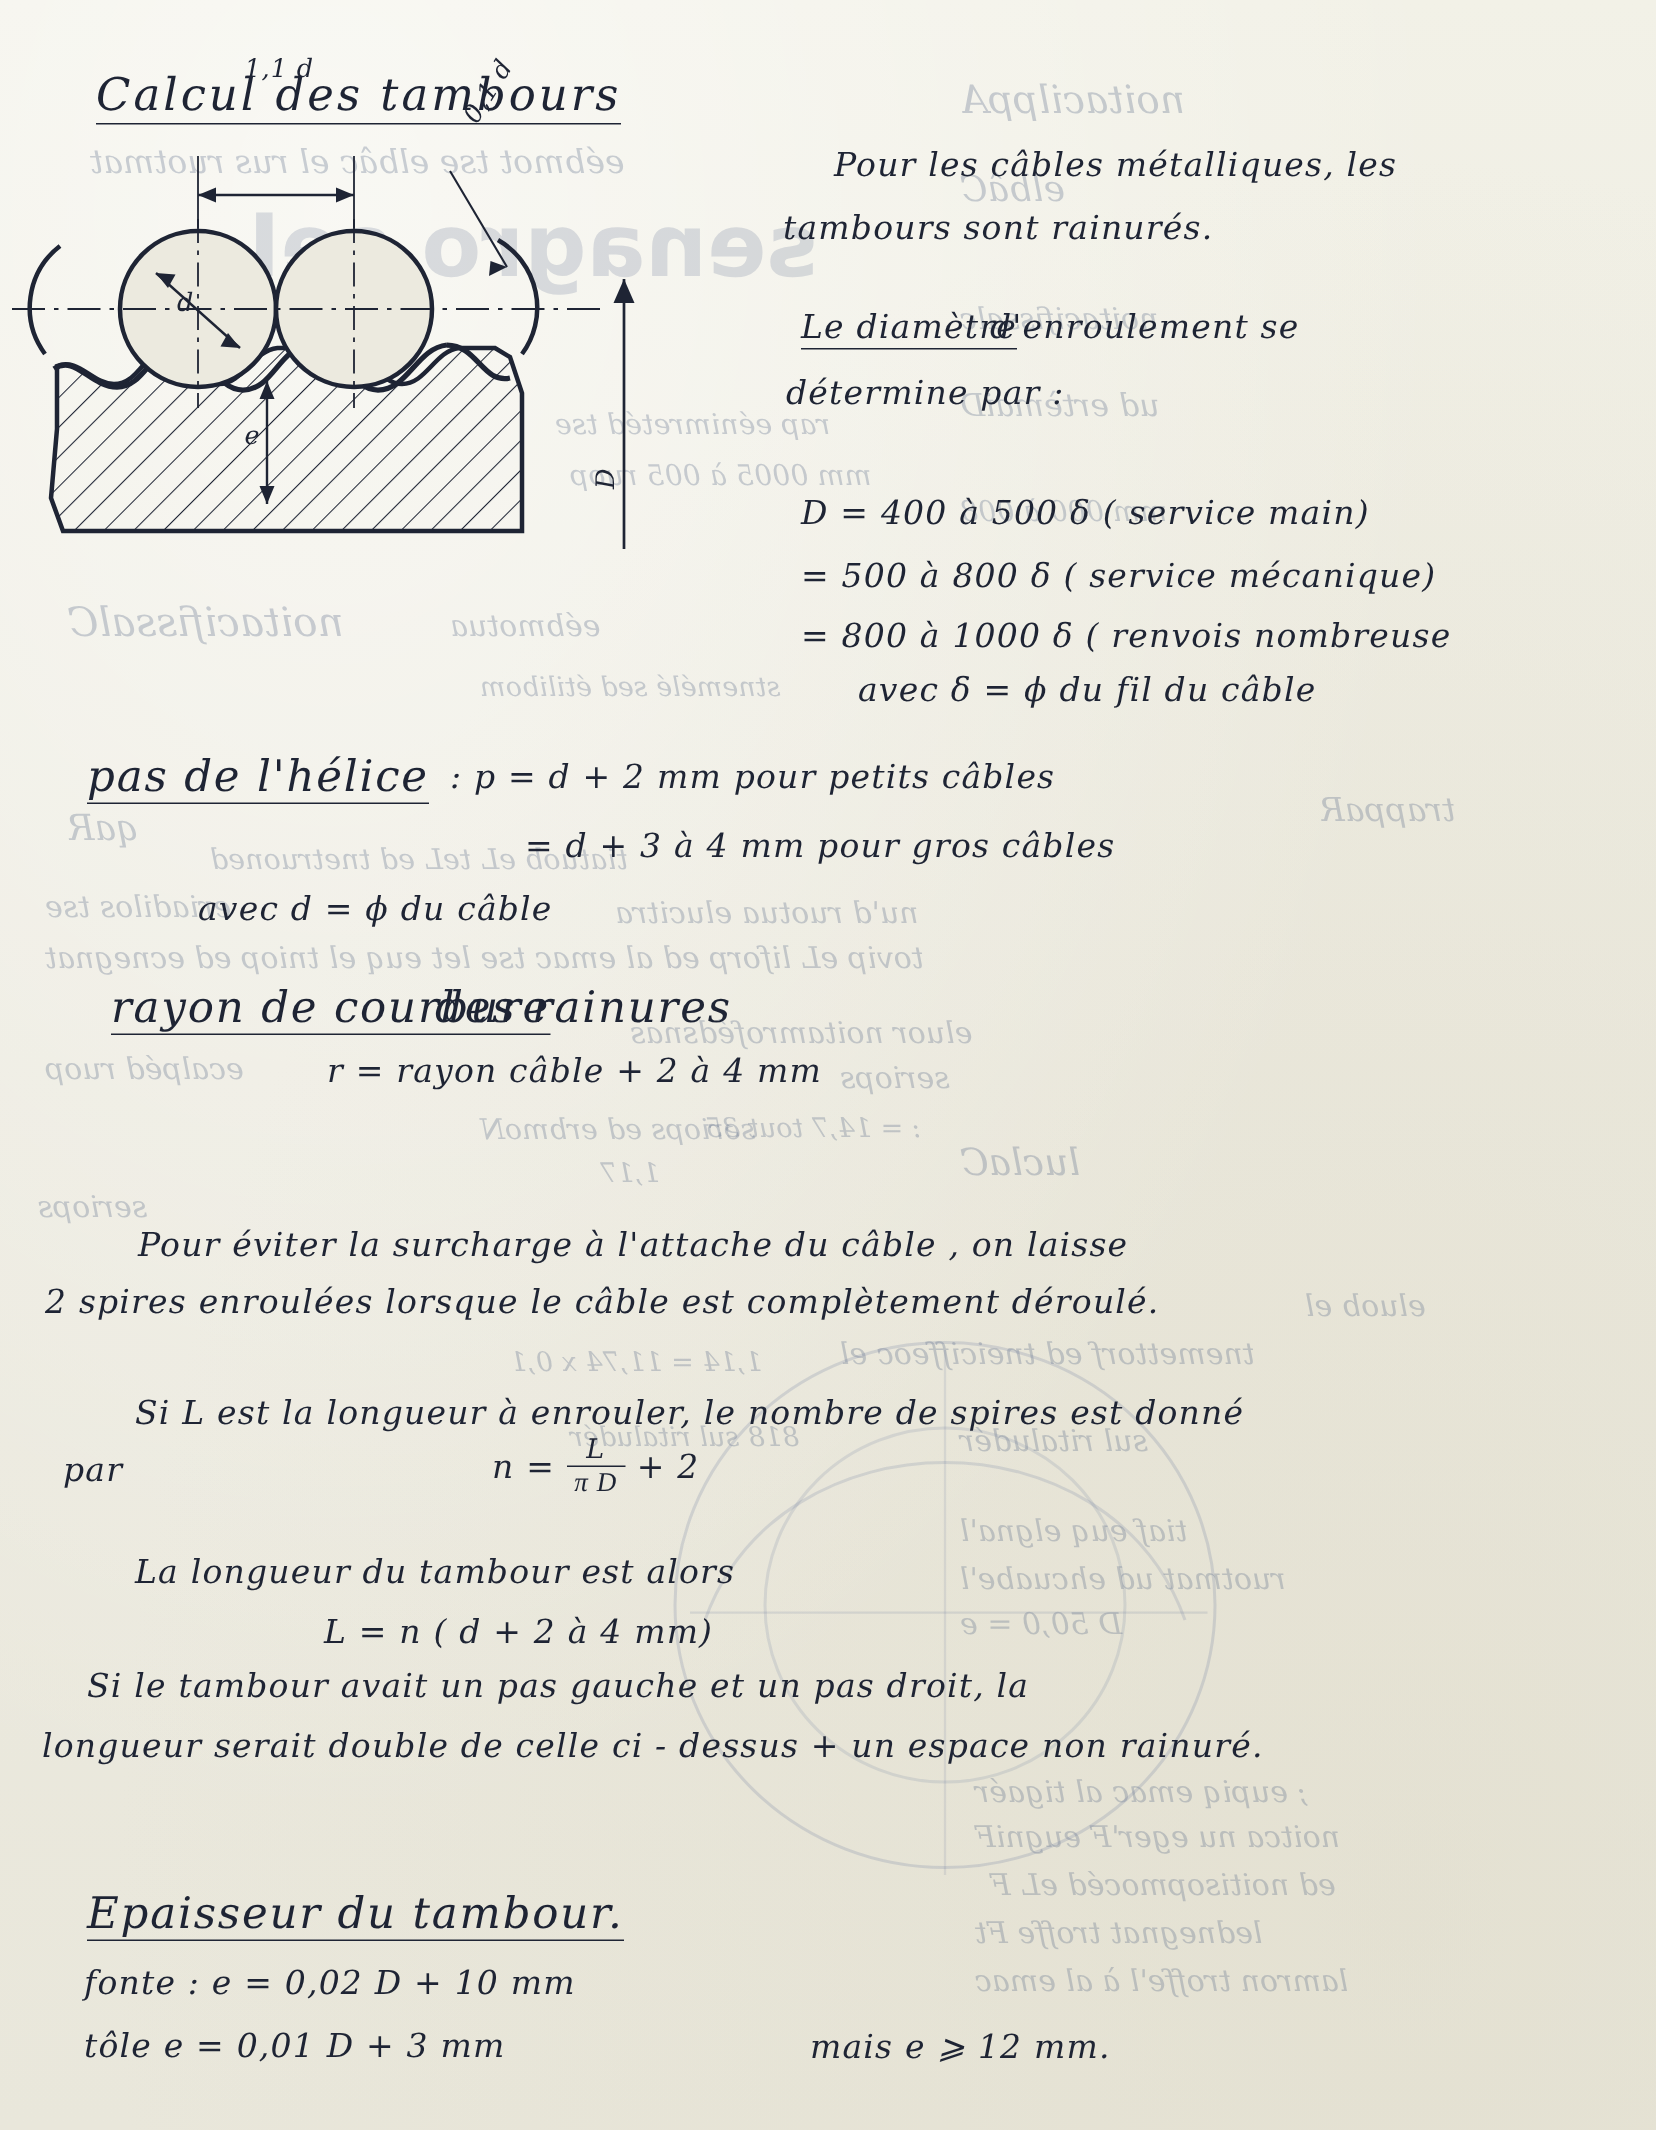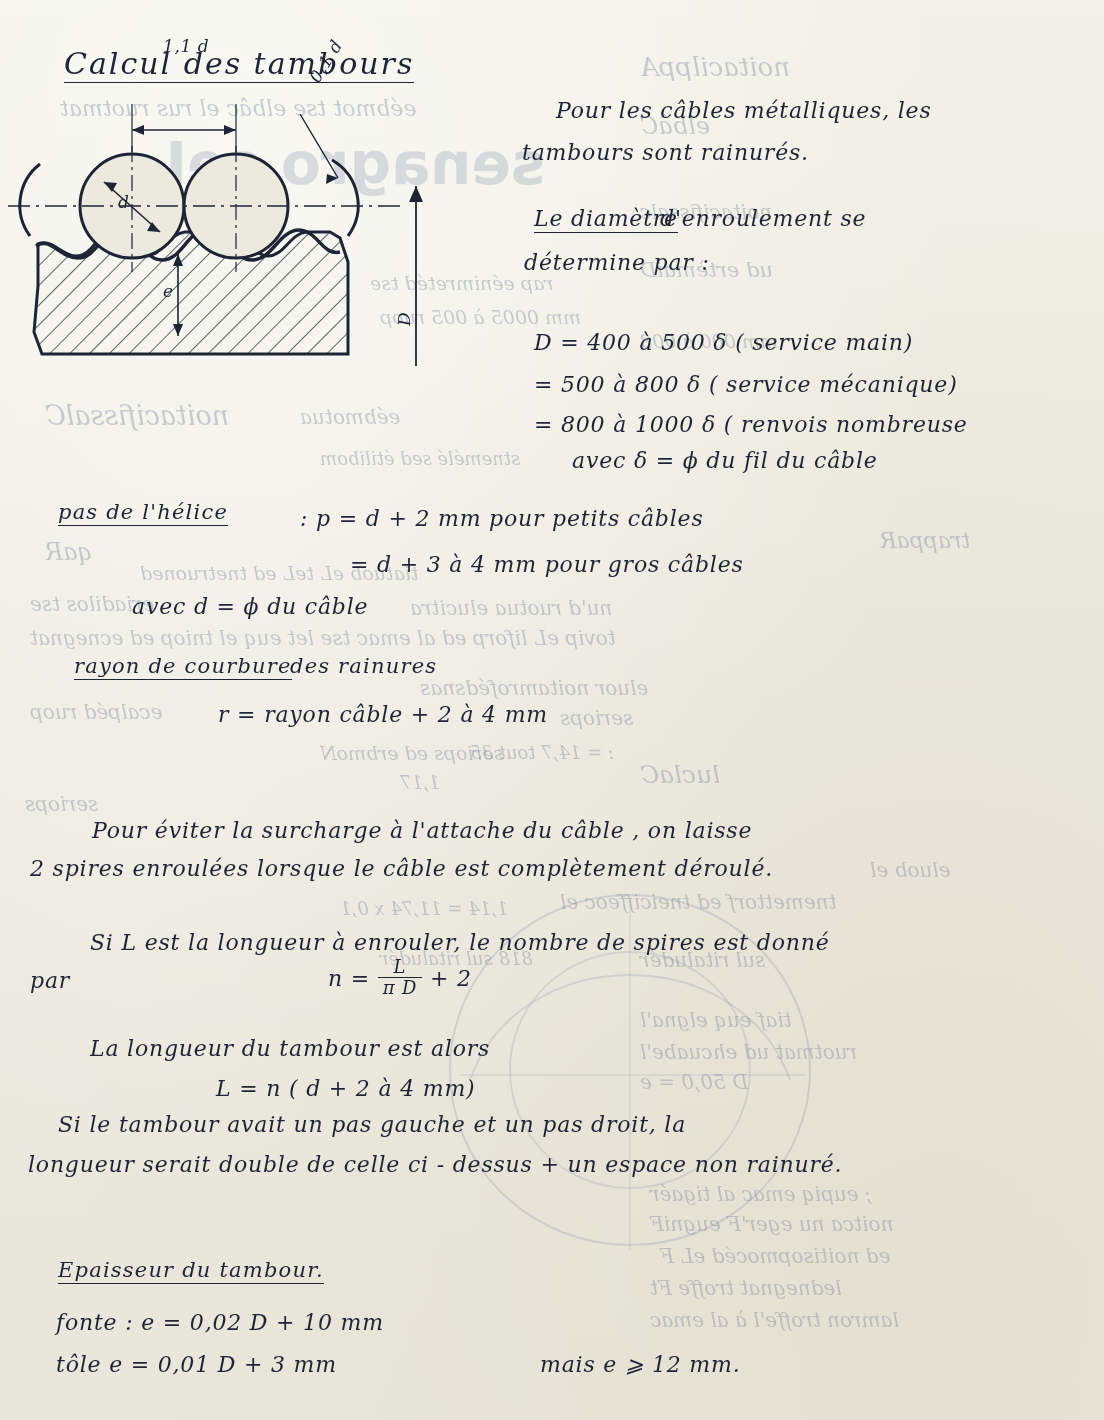--- a/index.html
+++ b/index.html
@@ -55,21 +55,21 @@
     font-style: italic;
     color: #1e2434;
     white-space: nowrap;
     letter-spacing: 0.6px;
   }
   .hw-title {
     font-size: 30px;
     letter-spacing: 2px;
   }
   .hw-head {
-    font-size: 21px;
+    font-size: 29px;
     letter-spacing: 1.2px;
   }
   .hw-body {
     font-size: 22px;
     letter-spacing: 0.8px;
   }
   .hw-dim {
     font-size: 17px;
   }
   .u {
@@ -81,21 +81,21 @@
   .frac {
     display: inline-block;
     text-align: center;
     vertical-align: middle;
     line-height: 1.05;
     font-size: 18px;
     position: relative;
     top: -2px;
   }
   .frac .num { display: block; padding: 0 5px; }
-  .frac .den { display: block; border-top: 1.5px solid #1e2434; padding: 1px 5px 0; }
+  .frac .den { display: block; border-top: 1.5px solid #1e2434; padding: 1px 5px 0; font-family: Liberation Serif, serif; }
 
   
   #drawing { position: absolute; left: 0; top: 86px; width: 430px; height: 300px; }
   svg { overflow: visible; }
 </style>
 </head>
 <body>
 
 <div id="page">
   <div id="paper-tint"></div>
@@ -224,21 +224,21 @@
   <div class="hw hw-body" style="left:350px; top:552px;">= d + 3 à 4 mm pour gros câbles</div>
   <div class="hw hw-body" style="left:132px; top:594px;">avec      d = ϕ du  câble</div>
 
   <div class="hw hw-head u" style="left:58px; top:654px;margin-left:16px;">rayon de courbure</div>
   <div class="hw hw-head" style="left:290px; top:654px;">des rainures</div>
   <div class="hw hw-body" style="left:218px; top:702px;">r = rayon câble + 2 à 4 mm</div>
 
   <div class="hw hw-body" style="left:92px; top:818px;">Pour éviter la surcharge à l'attache du  câble , on laisse</div>
   <div class="hw hw-body" style="left:30px; top:856px;">2 spires enroulées lorsque le câble est complètement déroulé.</div>
   <div class="hw hw-body" style="left:90px; top:930px;">Si L est la longueur à enrouler, le nombre de spires est donné</div>
-  <div class="hw hw-body" style="left:30px; top:968px;">par</div>
+  <div class="hw hw-body" style="left:42px; top:968px;">par</div>
 
   <div class="hw hw-body" style="left:328px; top:960px;">
     <span>n =</span>
     <span class="frac">
       <span class="num">L</span>
       <span class="den">π D</span>
     </span>
     <span>+ 2</span>
   </div>
 

